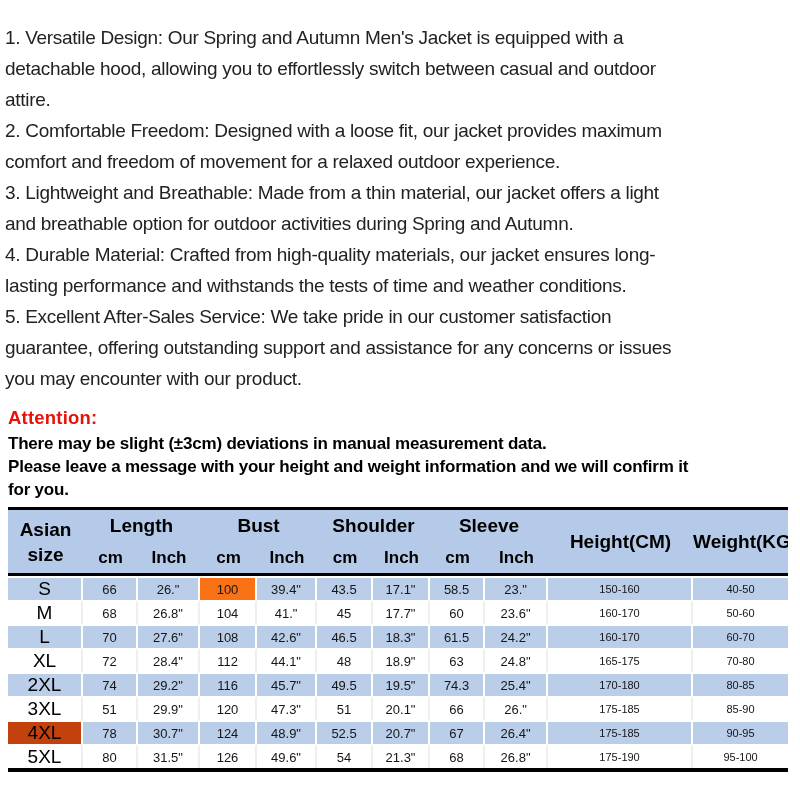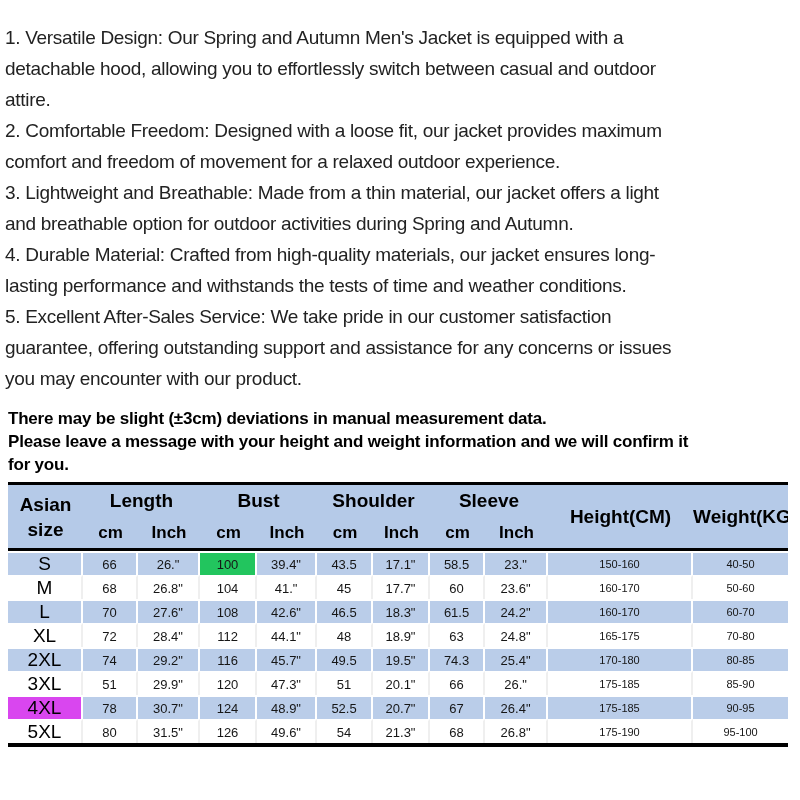--- a/index.html
+++ b/index.html
@@ -82,20 +82,21 @@
 
   <section class="features">
     <p>1. Versatile Design: Our Spring and Autumn Men's Jacket is equipped with a detachable hood, allowing you to effortlessly switch between casual and outdoor attire.</p>
     <p>2. Comfortable Freedom: Designed with a loose fit, our jacket provides maximum comfort and freedom of movement for a relaxed outdoor experience.</p>
     <p>3. Lightweight and Breathable: Made from a thin material, our jacket offers a light and breathable option for outdoor activities during Spring and Autumn.</p>
     <p>4. Durable Material: Crafted from high-quality materials, our jacket ensures long-lasting performance and withstands the tests of time and weather conditions.</p>
     <p>5. Excellent After-Sales Service: We take pride in our customer satisfaction guarantee, offering outstanding support and assistance for any concerns or issues you may encounter with our product.</p>
   </section>
 
   <section class="attention">
+    <div class="attention-title" id="attn-title" style="color: rgb(232, 18, 11);">Attention:</div>
     <div class="attention-line">There may be slight (±3cm) deviations in manual measurement data.</div>
     <div class="attention-line">Please leave a message with your height and weight information and we will confirm it for you.</div>
   </section>
 
   <table class="size-table">
     <colgroup>
       <col style="width:75px">
         <col style="width:55px">
         <col style="width:62px">
       <col style="width:57px">
@@ -129,21 +130,21 @@
         <th class="hdr-bg" style="background: rgb(181, 202, 232);">Inch</th>
         <th class="hdr-bg" style="background: rgb(181, 202, 232);">cm</th>
         <th class="hdr-bg" style="background: rgb(181, 202, 232);">Inch</th>
       </tr>
     </thead>
     <tbody>
       <tr class="alt-blue">
         <td class="size-cell" style="background: rgb(186, 205, 233);">S</td>
         <td style="background: rgb(186, 205, 233);">66</td>
         <td style="background: rgb(186, 205, 233);">26."</td>
-        <td style="background: #22c55e;">100</td>
+        <td style="background: #f97316;">100</td>
         <td style="background: rgb(186, 205, 233);">39.4"</td>
         <td style="background: rgb(186, 205, 233);">43.5</td>
         <td style="background: rgb(186, 205, 233);">17.1"</td>
         <td style="background: rgb(186, 205, 233);">58.5</td>
         <td style="background: rgb(186, 205, 233);">23."</td>
         <td class="range-cell" style="background: rgb(186, 205, 233);">150-160</td>
         <td class="range-cell" style="background: rgb(186, 205, 233);">40-50</td>
       </tr>
       <tr class="alt-white">
         <td class="size-cell">M</td>
@@ -204,21 +205,21 @@
         <td>120</td>
         <td>47.3"</td>
         <td>51</td>
         <td>20.1"</td>
         <td>66</td>
         <td>26."</td>
         <td class="range-cell">175-185</td>
         <td class="range-cell">85-90</td>
       </tr>
       <tr class="alt-blue">
-        <td class="size-cell" style="background: #d946ef;">4XL</td>
+        <td class="size-cell" style="background: #c2410c;">4XL</td>
         <td style="background: rgb(186, 205, 233);">78</td>
         <td style="background: rgb(186, 205, 233);">30.7"</td>
         <td style="background: rgb(186, 205, 233);">124</td>
         <td style="background: rgb(186, 205, 233);">48.9"</td>
         <td style="background: rgb(186, 205, 233);">52.5</td>
         <td style="background: rgb(186, 205, 233);">20.7"</td>
         <td style="background: rgb(186, 205, 233);">67</td>
         <td style="background: rgb(186, 205, 233);">26.4"</td>
         <td class="range-cell" style="background: rgb(186, 205, 233);">175-185</td>
         <td class="range-cell" style="background: rgb(186, 205, 233); margin-top: 32px;">90-95</td>

